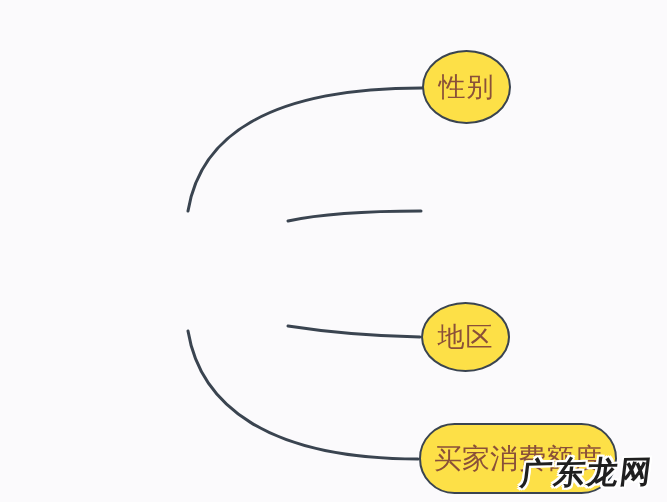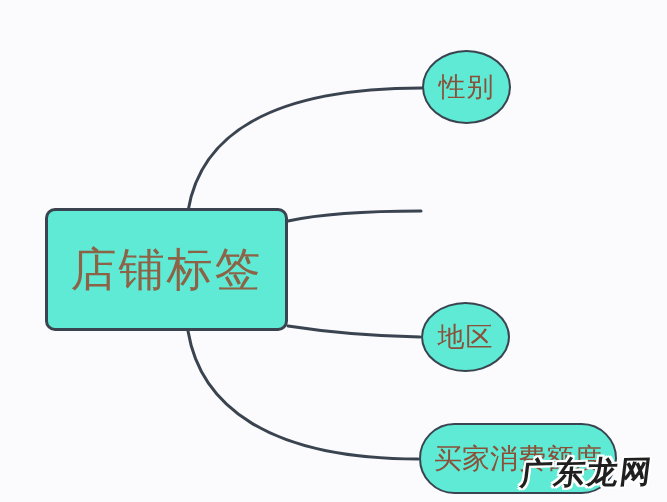--- a/index.html
+++ b/index.html
@@ -8,21 +8,21 @@
     position:relative;
     width:667px;height:502px;
     background:#fbfafc;
     overflow:hidden;
   }
   .edges{position:absolute;left:0;top:0;width:667px;height:502px;}
   .edges path{fill:none;stroke:#3a4450;stroke-width:3;stroke-linecap:round;}
   .node{
     position:absolute;
     display:flex;align-items:center;justify-content:center;
-    background:#5eead4;
+    background:#fde047;
     border:2px solid #3a4450;
     color:#8a5039;
     box-sizing:border-box;
     text-align:center;
     cursor:default;
   }
   .node-root{
     left:45px;top:208px;width:243px;height:123px;
     border-width:3px;border-radius:10px;
     font-size:46px;letter-spacing:2px;color:#8c6347;
@@ -55,23 +55,20 @@
 
 <div class="stage">
 
   <svg class="edges" viewBox="0 0 667 502" xmlns="http://www.w3.org/2000/svg">
     <path d="M188,211 C200,138 266,88 422,88"></path>
     <path d="M288,221 C320,214 370,211 421,211"></path>
     <path d="M288,326 C320,331 370,336 420,337"></path>
     <path d="M188,331 C200,404 266,459 418,459"></path>
   </svg>
 
-  <div class="node node-root">
-    <span>店铺标签</span>
-  </div>
 
   <div class="node node-ellipse node-gender">
     <span>性别</span>
   </div>
 
 
   <div class="node node-ellipse node-region">
     <span>地区</span>
   </div>
 

